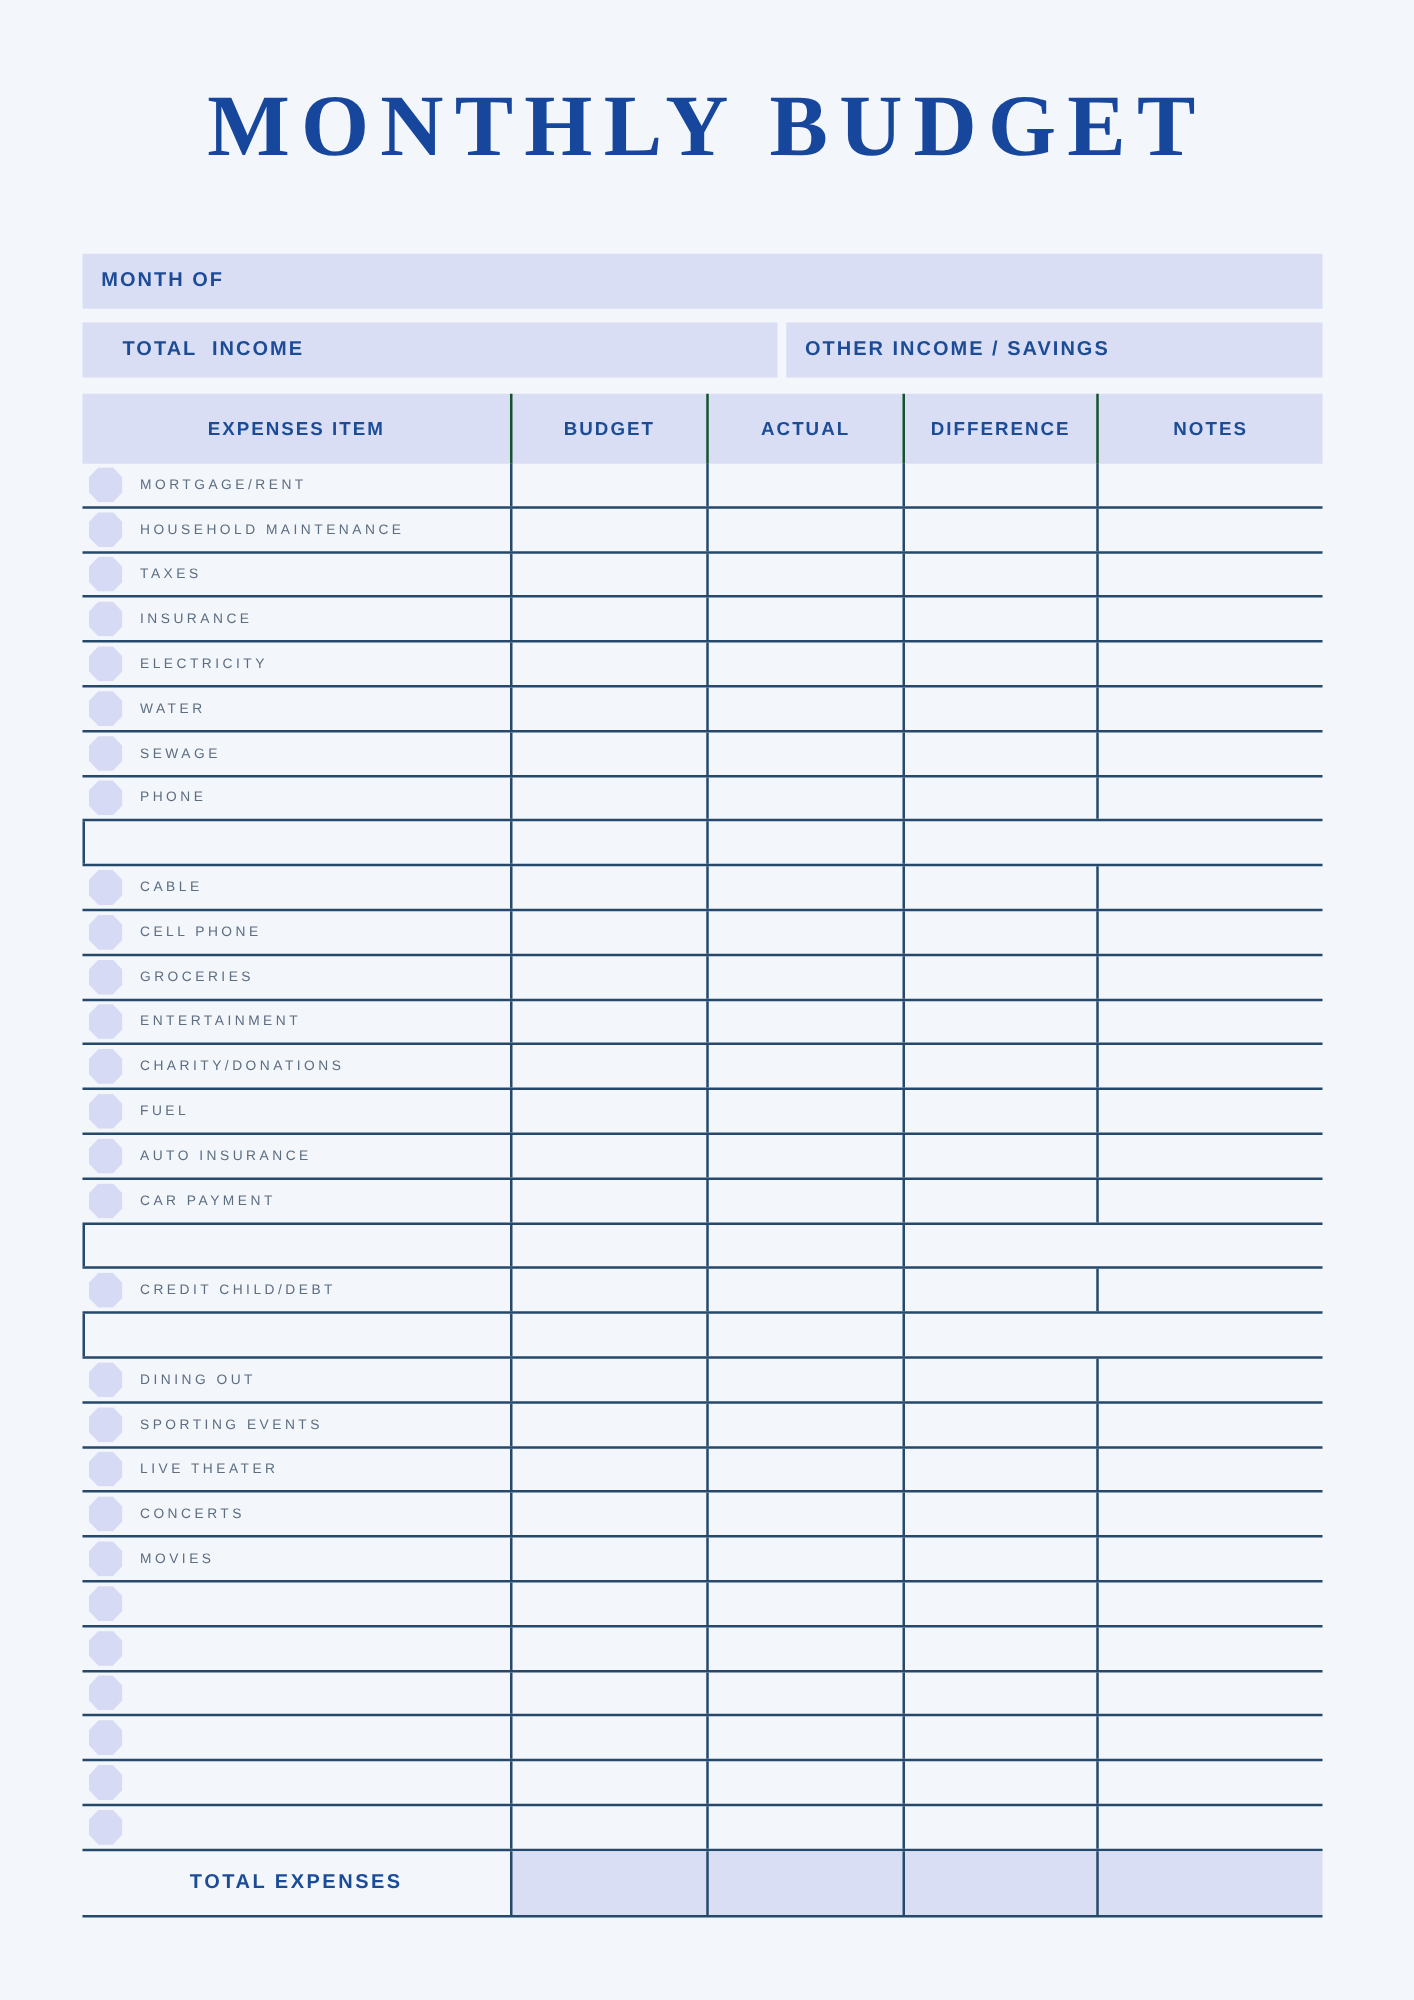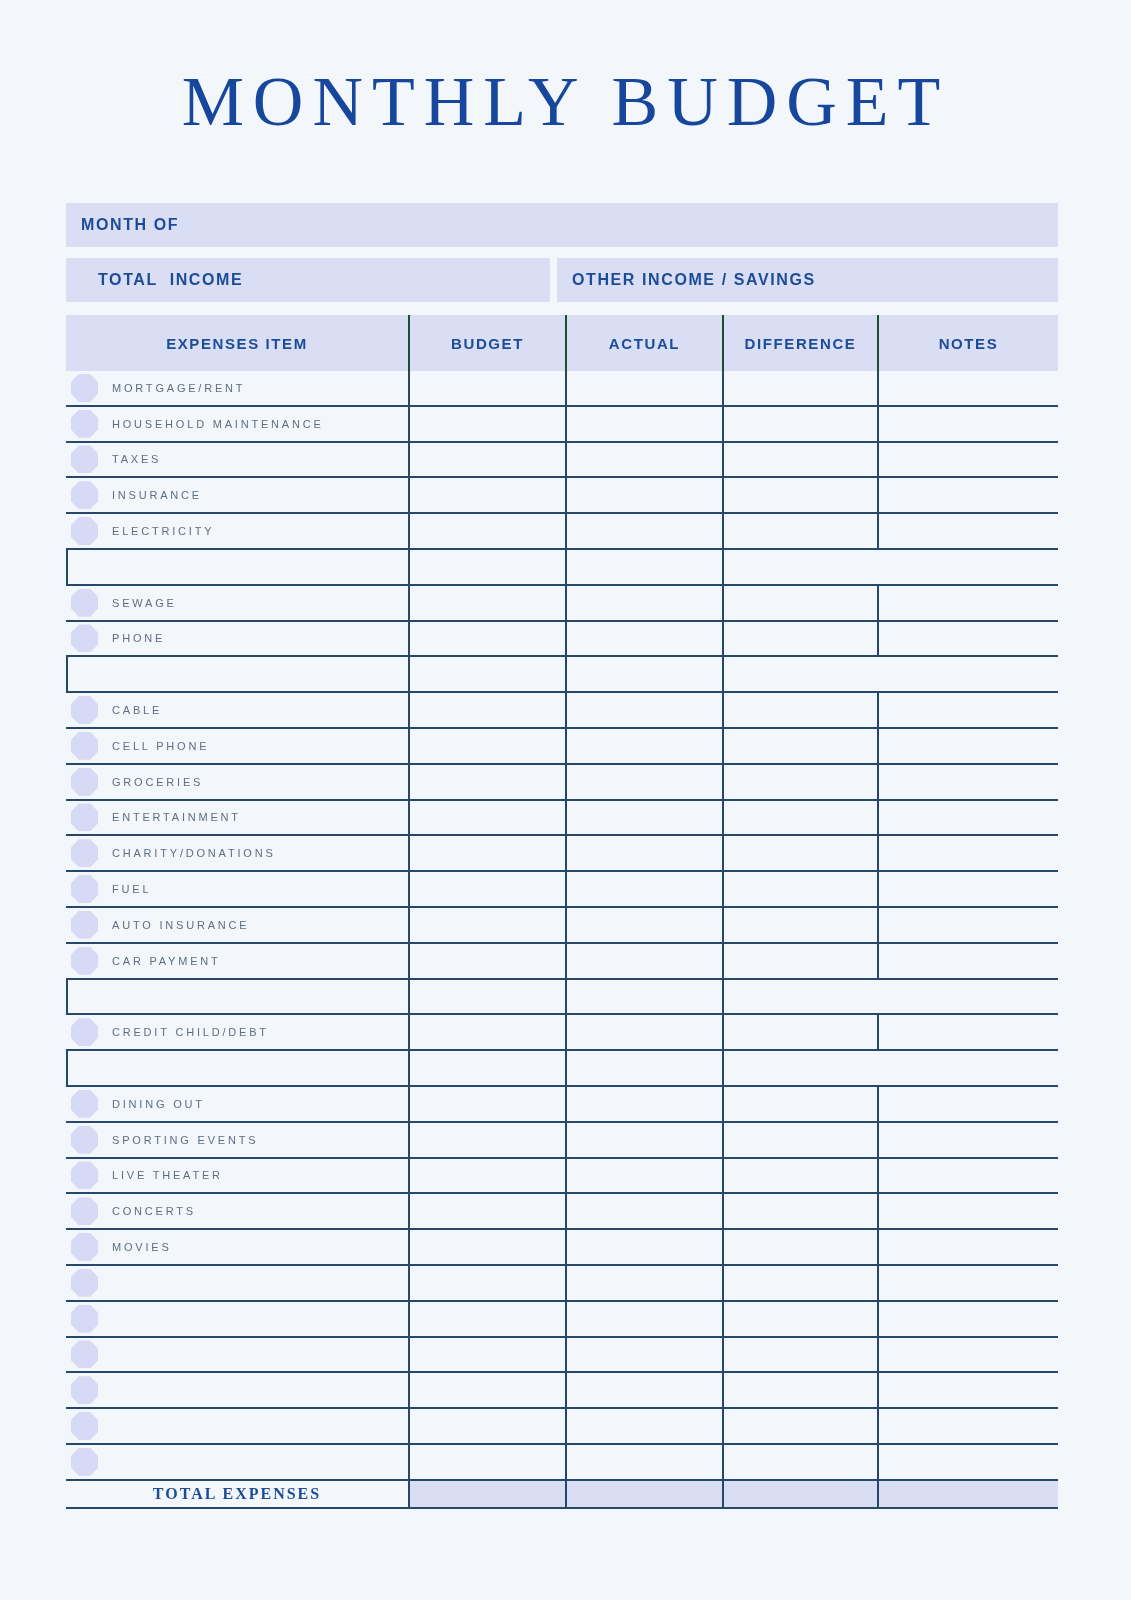--- a/index.html
+++ b/index.html
@@ -16,21 +16,21 @@
     font-family: "Liberation Sans", sans-serif;
     overflow: hidden;
   }
   .page-title {
     position: absolute;
     top: 62px;
     left: 0;
     width: 100%;
     text-align: center;
     font-family: "Liberation Serif", serif;
-    font-weight: 400;
+    font-weight: 700;
     font-size: 70px;
     line-height: 80px;
     letter-spacing: 9px;
     color: #17479c;
   }
   .content {
     position: absolute;
     left: 66px;
     width: 992px;
   }
@@ -48,21 +48,21 @@
     letter-spacing: 1.6px;
     color: #1d4c97;
     white-space: pre;
   }
   .month-bar { top: 203px; }
   .income-row {
     top: 258px;
     display: flex;
     gap: 7px;
   }
-  .income-row .bar-left  { width: 484px; padding-left: 32px; }
+  .income-row .bar-left  { width: 556px; padding-left: 32px; }
   .income-row .bar-right { flex: 1; }
 
   .budget-table { top: 315px; }
   .thead {
     display: grid;
     grid-template-columns: 342px 157px 157px 155px 181px;
     background: #d9def5;
     height: 56px;
   }
   .th {
@@ -106,24 +106,23 @@
   .item-label {
     margin-left: 14px;
     font-size: 11px;
     letter-spacing: 2.8px;
     color: #5d6e80;
     white-space: pre;
   }
   .total-row {
     display: grid;
     grid-template-columns: 342px 157px 157px 155px 181px;
-    height: 28px;
+    height: 53px;
     border-bottom: 2px solid #25486b;
     box-sizing: border-box;
-    font-family: Liberation Serif, serif;
   }
   .total-label-cell {
     display: flex;
     align-items: center;
     justify-content: center;
   }
   .total-label {
     font-weight: 700;
     font-size: 16px;
     letter-spacing: 2px;
@@ -210,20 +209,24 @@
           <div class="cell item-cell">
             <span class="bullet"></span>
             <span class="item-label">ELECTRICITY</span>
           </div>
           <div class="cell val-cell"></div>
           <div class="cell val-cell"></div>
           <div class="cell val-cell"></div>
           <div class="cell val-cell"></div>
         </div>
         <div class="trow">
+          <div class="cell item-cell">
+            <span class="bullet"></span>
+            <span class="item-label">WATER</span>
+          </div>
           <div class="cell val-cell"></div>
           <div class="cell val-cell"></div>
           <div class="cell val-cell"></div>
           <div class="cell val-cell"></div>
         </div>
         <div class="trow">
           <div class="cell item-cell">
             <span class="bullet"></span>
             <span class="item-label">SEWAGE</span>
           </div>

